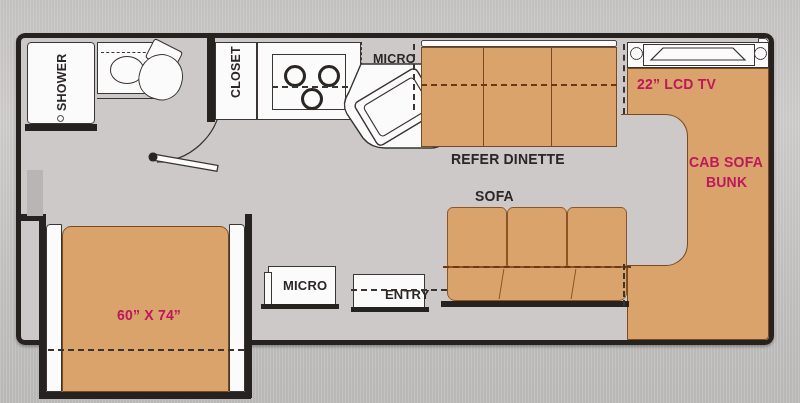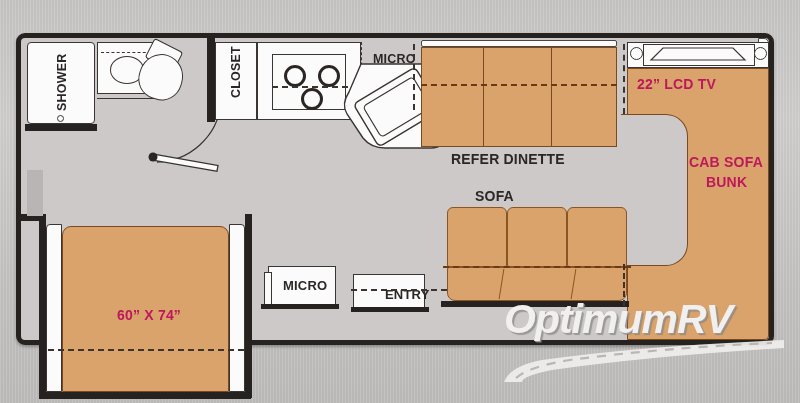--- a/index.html
+++ b/index.html
@@ -171,23 +171,14 @@
     <div class="lbl brown" style="left:96px;top:269px;font-size:14px;">60” X 74”</div>
     <div class="dash-h" style="left:27px;top:311px;width:196px;"></div>
 
     <div class="dark-bar" style="left:0px;top:176px;width:22px;height:7px;"></div>
     <div style="position:absolute;left:6px;top:132px;width:16px;height:46px;background:#b9b5b5;"></div>
 
     <div class="dark-bar" style="left:0px;top:295px;width:0px;height:0px;"></div>
 
   </div>
 
-  <div id="wm">
-    <div class="txt">OptimumRV</div>
-    <svg style="position:absolute;left:0px;top:44px;width:290px;height:44px;">
-      <path d="M4,42 Q10,26 42,20 Q140,6 284,0 L284,8 Q150,16 52,30 Q22,36 22,42 Z" fill="#f0eeec" opacity="0.93"></path>
-      <g stroke="#b9b6b4" stroke-width="2.2" stroke-dasharray="9 8" fill="none">
-        <path d="M16,38 Q30,26 70,20 Q160,8 272,3"></path>
-      </g>
-    </svg>
-  </div>
 
 </div>
 
 </body></html>

